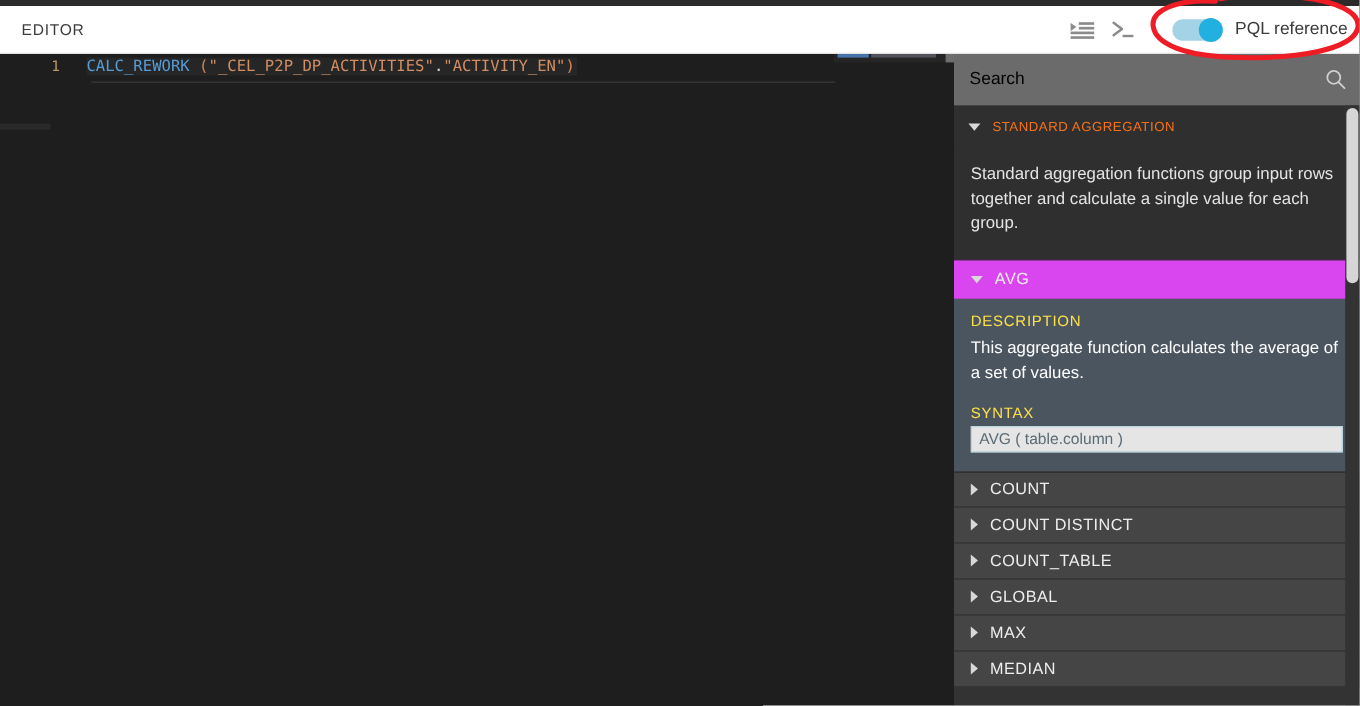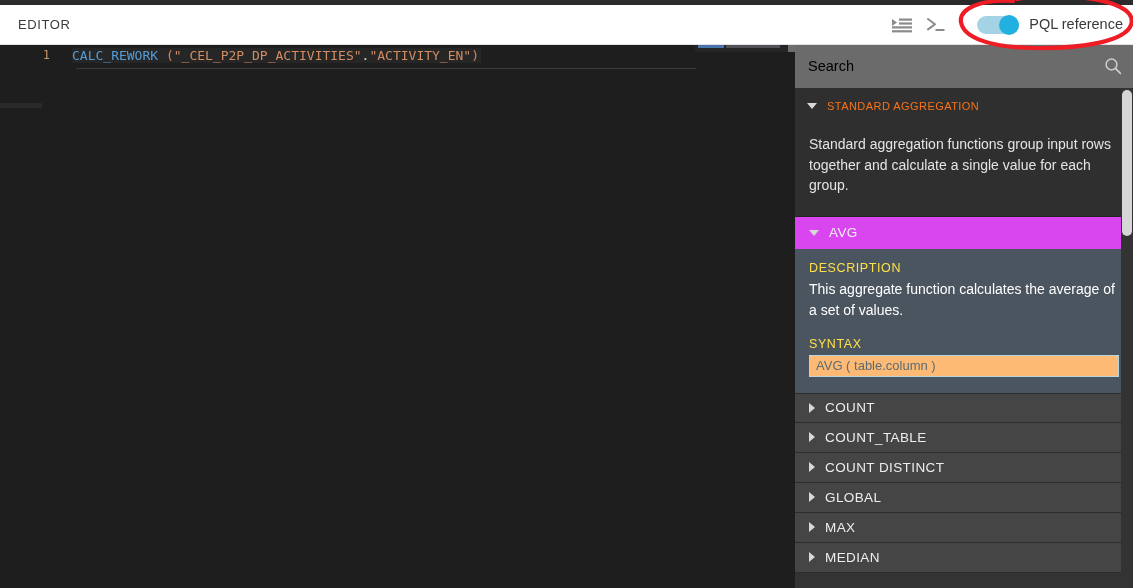--- a/index.html
+++ b/index.html
@@ -265,21 +265,21 @@
     color: #fde047;
     margin-bottom: 4px;
   }
   .fn-desc {
     font-size: 14px;
     line-height: 21px;
     color: #ffffff;
     margin: 0 0 16px 0;
   }
   .syntax-box {
-    background: #fdba74;
+    background: #e5e5e5;
     border: 1px solid #b9d5e0;
     box-sizing: border-box;
     height: 22px;
     display: flex;
     align-items: center;
     padding-left: 6px;
     font-size: 13px;
     color: #5a6b76;
   }
 
@@ -428,25 +428,25 @@
       <div class="syntax-box">AVG ( table.column )</div>
     </div>
 
     <div>
       <div class="fn-row">
         <span class="caret-r"></span>
         <span class="fn-row-label">COUNT</span>
       </div>
       <div class="fn-row">
         <span class="caret-r"></span>
+        <span class="fn-row-label">COUNT DISTINCT</span>
+      </div>
+      <div class="fn-row">
+        <span class="caret-r"></span>
         <span class="fn-row-label">COUNT_TABLE</span>
-      </div>
-      <div class="fn-row">
-        <span class="caret-r"></span>
-        <span class="fn-row-label">COUNT DISTINCT</span>
       </div>
       <div class="fn-row">
         <span class="caret-r"></span>
         <span class="fn-row-label">GLOBAL</span>
       </div>
       <div class="fn-row">
         <span class="caret-r"></span>
         <span class="fn-row-label">MAX</span>
       </div>
       <div class="fn-row">

